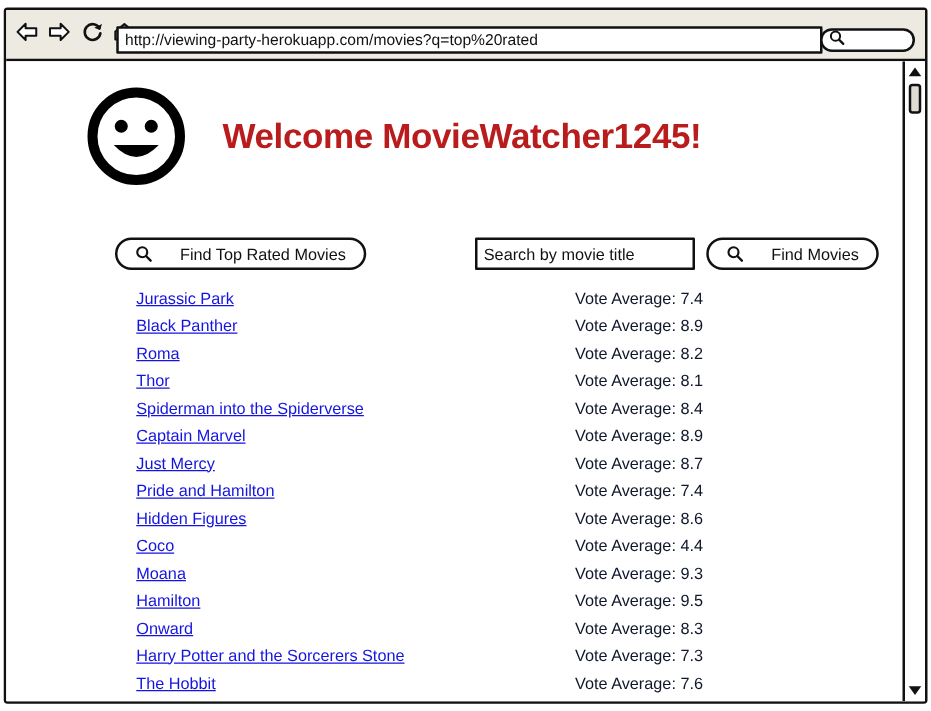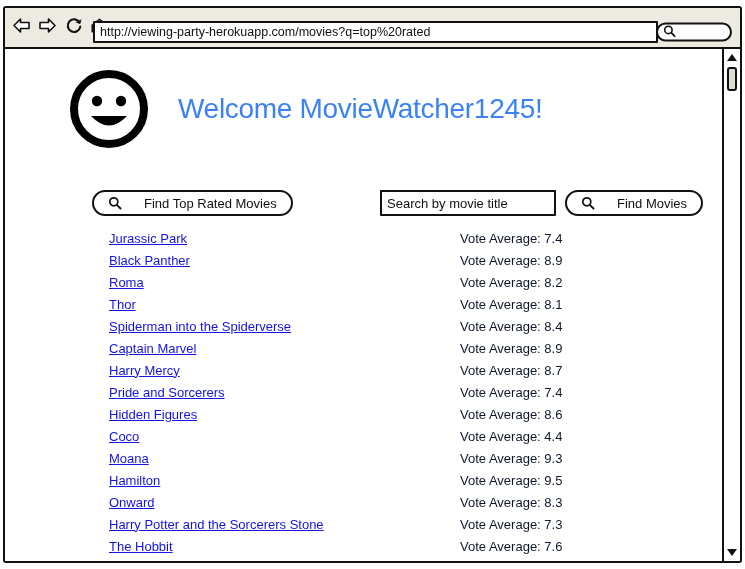--- a/index.html
+++ b/index.html
@@ -121,22 +121,22 @@
     position: absolute;
     left: 62px;
     top: 18px;
     display: flex;
     align-items: center;
     gap: 27px;
   }
   #smiley-avatar { width: 84px; height: 84px; display: block; }
   #welcome-title {
     font-size: 28px;
-    font-weight: normal;
-    color: #3b82f6;
+    font-weight: bold;
+    color: #b91c1c;
     letter-spacing: -0.3px;
     white-space: nowrap;
   }
 
   
   #controls-row {
     position: absolute;
     left: 0;
     top: 141px;
     width: 100%;
@@ -367,25 +367,25 @@
           </div>
           <div class="movie-row">
             <a class="movie-title">Spiderman into the Spiderverse</a>
             <span class="movie-vote">Vote Average: 8.4</span>
           </div>
           <div class="movie-row">
             <a class="movie-title">Captain Marvel</a>
             <span class="movie-vote">Vote Average: 8.9</span>
           </div>
           <div class="movie-row">
-            <a class="movie-title">Harry Mercy</a>
+            <a class="movie-title">Just Mercy</a>
             <span class="movie-vote">Vote Average: 8.7</span>
           </div>
           <div class="movie-row">
-            <a class="movie-title">Pride and Sorcerers</a>
+            <a class="movie-title">Pride and Hamilton</a>
             <span class="movie-vote">Vote Average: 7.4</span>
           </div>
           <div class="movie-row">
             <a class="movie-title">Hidden Figures</a>
             <span class="movie-vote">Vote Average: 8.6</span>
           </div>
           <div class="movie-row">
             <a class="movie-title">Coco</a>
             <span class="movie-vote">Vote Average: 4.4</span>
           </div>

